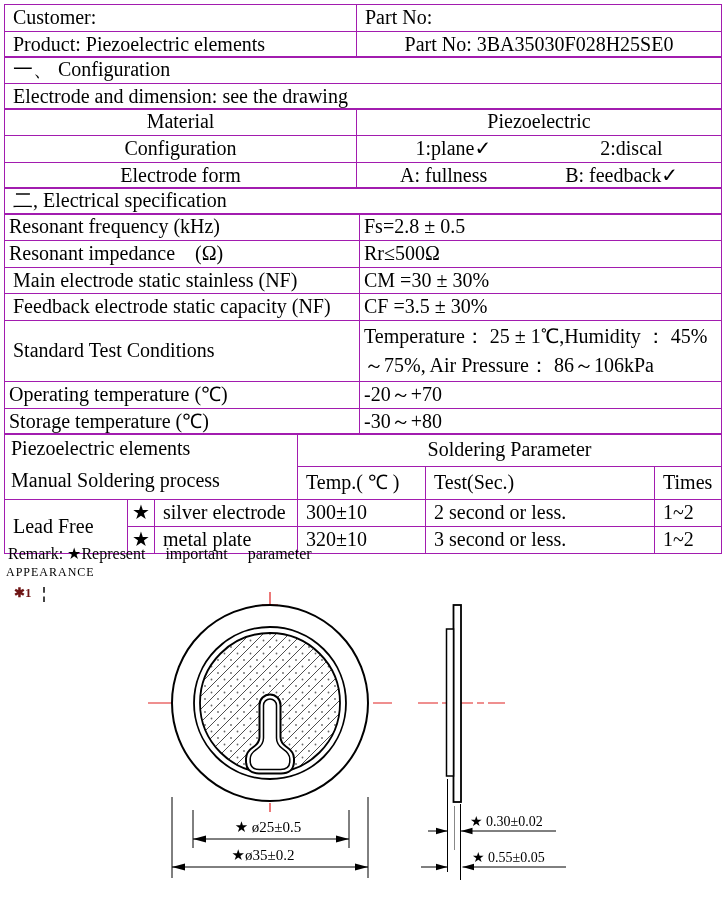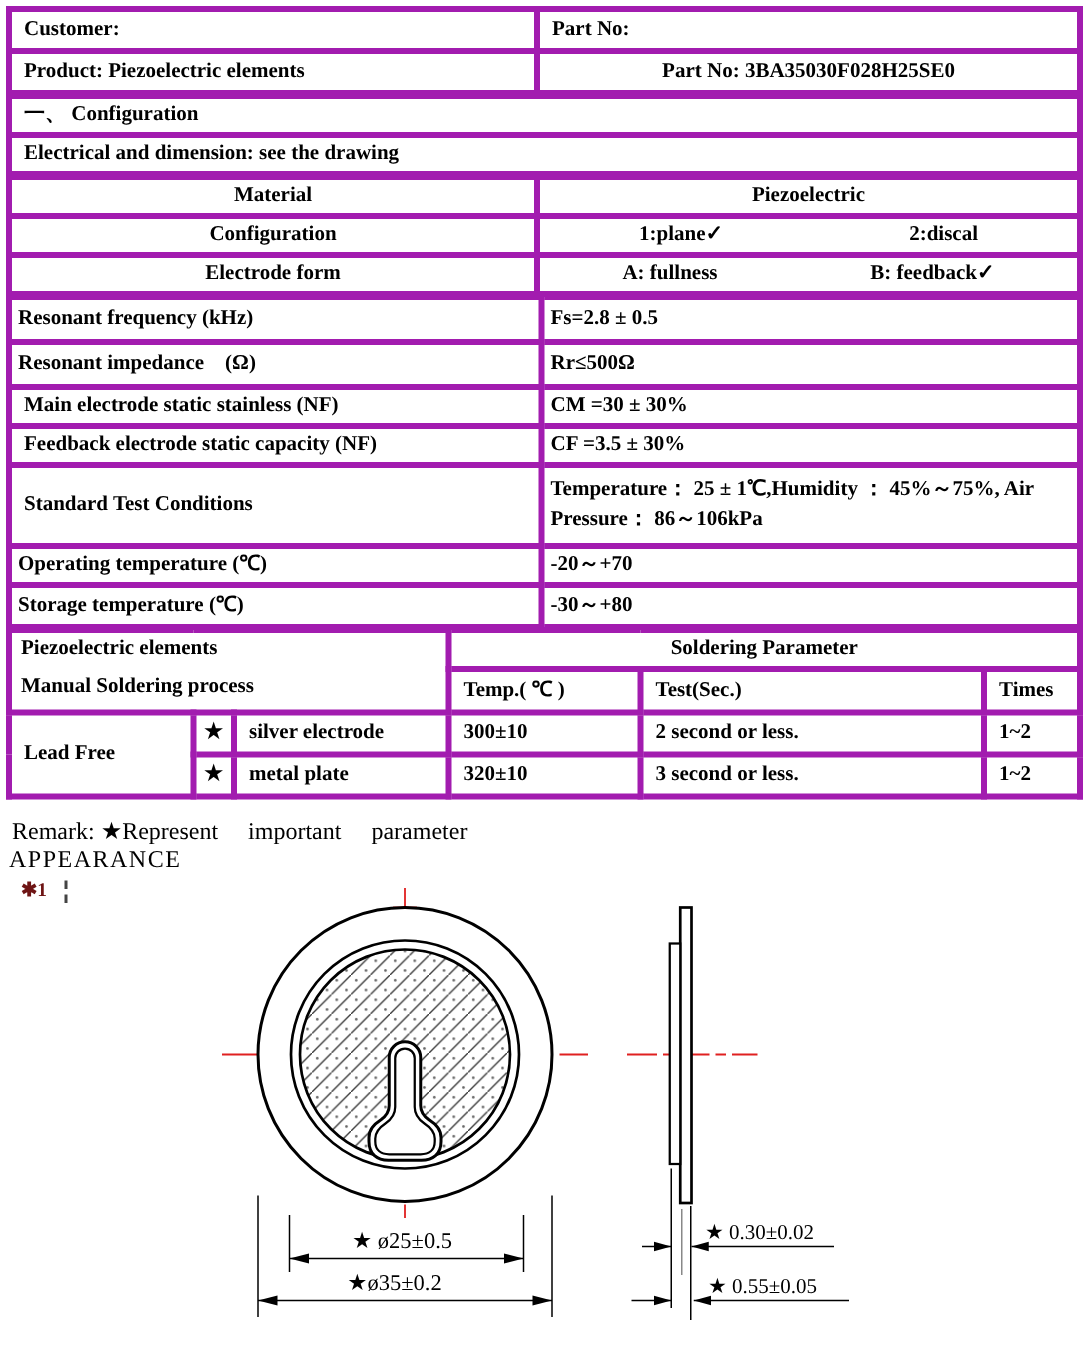--- a/index.html
+++ b/index.html
@@ -3,31 +3,31 @@
 <meta charset="utf-8">
 <style>
   html,body{margin:0;padding:0;background:#fff;}
   .doc{
     position:relative;width:726px;height:900px;background:#ffffff;
     font-family:"Liberation Serif", serif;color:#000;overflow:hidden;
   }
   .tablewrap{position:absolute;left:4px;top:4px;width:718px;}
   table{border-collapse:collapse;width:718px;table-layout:fixed;margin:0;}
   table + table{margin-top:-2px;}
-  td{border:4px solid #a21caf;font-size:14px;line-height:1.18;padding:1px 4px;vertical-align:middle;overflow:hidden;font-weight:bold;}
+  td{border:1px solid #a21caf;font-size:20px;line-height:1.18;padding:1px 4px;vertical-align:middle;overflow:hidden;}
   td.c{text-align:center;}
   td.pl8{padding-left:8px;}
   td.pl14{}
   .h26{height:22px;} .h24{height:20px;margin-left:36px;} .h28{height:24px;} .h52{height:48px;}
   .opts{display:flex;justify-content:space-around;align-items:center;}
   .opts span{white-space:nowrap;}
   .groupcell div{padding:2px 2px 6px 2px;}
   .testcond{line-height:1.45;margin-left:32px;}
   .remark{position:absolute;left:8px;top:544px;font-size:16px;white-space:pre;}
-  .apptitle{position:absolute;left:6px;top:565px;font-size:16px;letter-spacing:1px;}
+  .apptitle{position:absolute;left:6px;top:565px;font-size:12px;letter-spacing:1px;}
   .marker{position:absolute;left:14px;top:585px;font-size:13px;font-weight:bold;color:#6e1414;}
   .cursor{display:inline-block;width:0;height:15px;border-left:2px dashed #444;margin-left:12px;vertical-align:middle;}
   svg.draw{position:absolute;left:0;top:588px;width:726px;height:312px;}
   svg text{font-family:"Liberation Serif", serif;fill:#000;}
 </style>
 </head>
 <body>
 
 <div class="doc">
 
@@ -49,21 +49,21 @@
       </tr>
     </tbody>
       </table>
 
     <table>
       <tbody>
           <tr>
             <td class="h24 pl8">一、 Configuration</td>
           </tr>
       <tr>
-            <td class="h24 pl8">Electrical and dimension: see the drawing</td>
+            <td class="h24 pl8">Electrode and dimension: see the drawing</td>
           </tr>
     </tbody>
       </table>
 
     <table>
       <colgroup>
           <col style="width:352px">
           <col>
         </colgroup>
       <tbody>
@@ -85,20 +85,27 @@
         <td class="h24">
           <div class="opts">
             <span>A: fullness</span>
             <span>B: feedback✓</span>
           </div>
         </td>
       </tr>
     </tbody>
       </table>
 
+    <table>
+      <tbody>
+          <tr>
+            <td class="h26 pl8">二, Electrical specification</td>
+          </tr>
+    </tbody>
+      </table>
 
     <table>
       <colgroup>
           <col style="width:355px">
           <col>
         </colgroup>
       <tbody>
           <tr>
         <td class="h28 pl14">Resonant frequency (kHz)</td>
         <td class="h28">Fs=2.8 ± 0.5</td>

